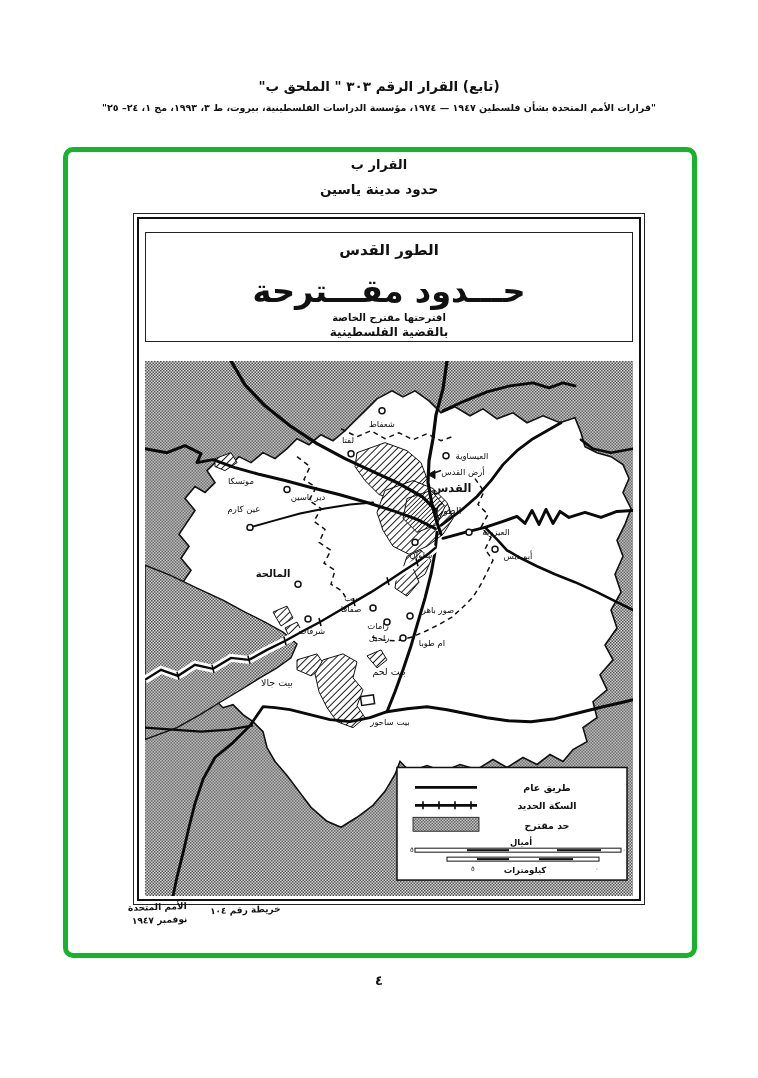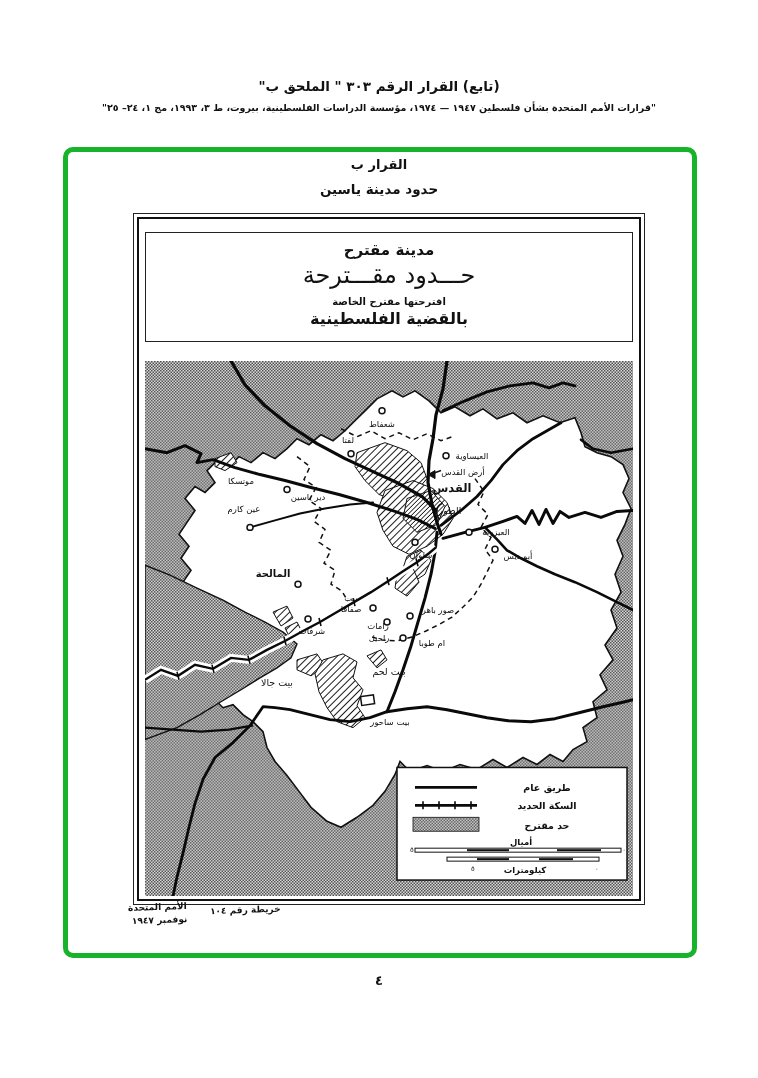--- a/index.html
+++ b/index.html
@@ -13,23 +13,23 @@
             border:5px solid #17b32b;border-radius:10px;background:#fff;}
   .annex-title{top:157px;font-size:13px;font-weight:bold;direction:rtl;}
   .annex-sub{top:181px;font-size:13.5px;font-weight:bold;direction:rtl;}
   .map-frame{left:133px;top:213px;width:512px;height:692px;box-sizing:border-box;
              border:1.5px solid #222;padding:3px;background:#fff;}
   .map-inner{width:100%;height:100%;box-sizing:border-box;border:2px solid #111;
              padding:0 6px;overflow:hidden;}
   .map-titlebox{margin:13px auto 0;box-sizing:border-box;width:100%;height:110px;
                 border:1.5px solid #222;text-align:center;direction:rtl;}
   .mt1{font-size:15px;font-weight:bold;margin-top:8px;}
-  .mt2{font-size:24px;font-weight:normal;margin-top:1px;line-height:30px;}
+  .mt2{font-size:32px;font-weight:bold;margin-top:17px;line-height:30px;}
   .mt3{font-size:10px;font-weight:bold;margin-top:6px;}
-  .mt4{font-size:16px;font-weight:bold;margin-top:2px;}
+  .mt4{font-size:12px;font-weight:bold;margin-top:2px;}
   .map-svg{display:block;margin-top:19px;width:100%;height:535px;}
   .credit{font-size:9px;font-weight:bold;direction:rtl;transform:rotate(-2deg);}
   .pageno{top:973px;font-size:13px;font-weight:bold;}
   svg text{font-family:"DejaVu Sans",sans-serif;fill:#111;direction:rtl;}
 </style>
 </head>
 <body>
 
 <div class="page">
 
@@ -38,21 +38,21 @@
 
   <div class="abs greenbox"></div>
 
   <div class="abs ctr annex-title">القرار ب</div>
   <div class="abs ctr annex-sub">حدود مدينة ياسين</div>
 
   <div class="abs map-frame">
     <div class="map-inner">
 
       <div class="map-titlebox">
-        <div class="mt1">مدينة مقترح</div>
+        <div class="mt1">الطور القدس</div>
         <div class="mt2">حـــدود مقـــترحة</div>
         <div class="mt3">اقترحتها مقترح الخاصة</div>
         <div class="mt4">بالقضية الفلسطينية</div>
       </div>
 
       <svg class="map-svg" viewBox="0 0 488 537" preserveAspectRatio="none">
         <defs>
           <pattern id="p-stip" width="3" height="3" patternUnits="userSpaceOnUse">
             <rect width="3" height="3" fill="#dcdcdc"></rect>
             <rect width="1.5" height="1.5" fill="#4f4f4f"></rect>

